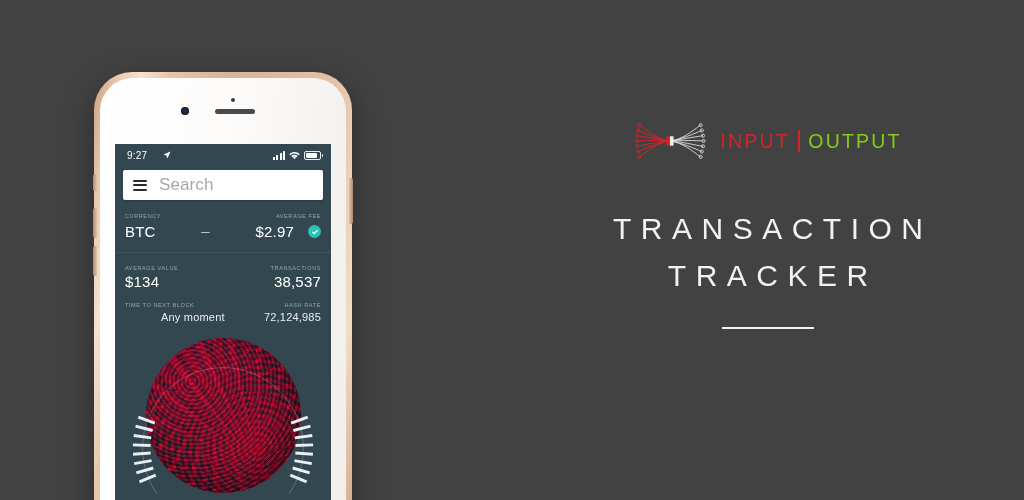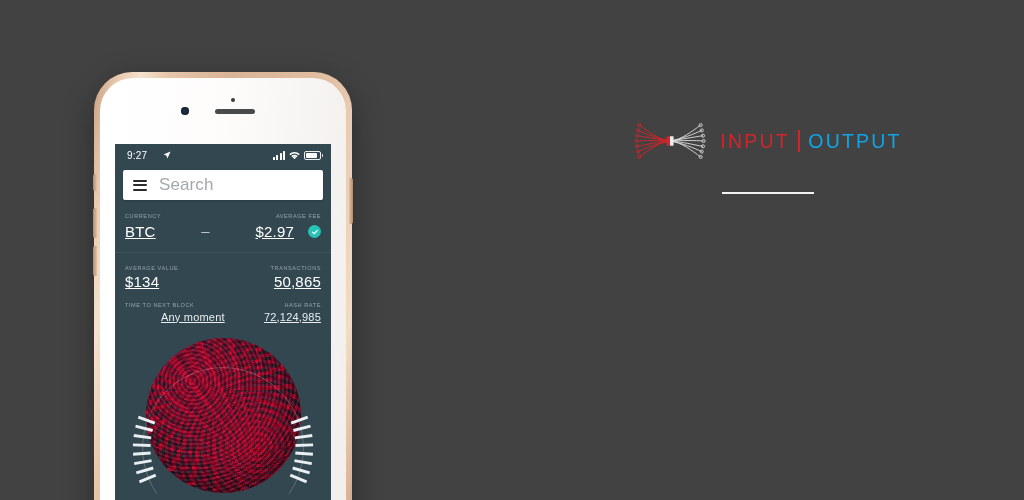--- a/index.html
+++ b/index.html
@@ -195,21 +195,20 @@
     color: #93a4ab;
     text-transform: uppercase;
     margin-bottom: 3px;
   }
   .stat-value {
     font-size: 15px;
     font-weight: 400;
     color: #fff;
     letter-spacing: .2px;
     line-height: 1.1;
-    text-decoration: underline;
   }
   .stat-value.sm { font-size: 11px; color: #e8eef0; margin-left: 36px; }
 
   .dash {
     color: #b9c6cb;
     font-size: 15px;
     padding-bottom: 1px;
   }
 
   .fee-wrap { display: flex; align-items: center; gap: 14px; }
@@ -304,21 +303,21 @@
   .wordmark {
     display: flex;
     align-items: center;
     gap: 8px;
     font-size: 19.5px;
     letter-spacing: 2.2px;
     font-weight: 400;
   }
   .wm-input  { color: #d4232a; }
   .wm-pipe   { width: 2.5px; height: 22px; background: #d4232a; display:block; }
-  .wm-output { color: #0ea5e9; }
+  .wm-output { color: #84cc16; }
 
   .headline {
     margin-top: 42px;
     text-align: center;
     color: #f2f2f2;
     font-size: 30px;
     font-weight: 300;
     letter-spacing: 9.5px;
     line-height: 1.55;
     text-indent: 9.5px;
@@ -409,21 +408,21 @@
 
             <div class="divider"></div>
 
             <div class="block-2">
               <div class="stat-row">
                 <span class="stat-label">AVERAGE VALUE</span>
                 <span class="stat-label">TRANSACTIONS</span>
               </div>
               <div class="stat-row">
                 <span class="stat-value">$134</span>
-                <span class="stat-value">50,865</span>
+                <span class="stat-value">38,537</span>
               </div>
             </div>
 
             <div class="block-3">
               <div class="stat-row">
                 <span class="stat-label">TIME TO NEXT BLOCK</span>
                 <span class="stat-label">HASH RATE</span>
               </div>
               <div class="stat-row">
                 <span class="stat-value sm">Any moment</span>
@@ -509,17 +508,21 @@
         <rect x="60" y="31" width="6" height="16" fill="#eeeeee"></rect>
       </svg>
 
       <div class="wordmark">
         <span class="wm-input">INPUT</span>
         <span class="wm-pipe"></span>
         <span class="wm-output">OUTPUT</span>
       </div>
     </div>
 
+    <div class="headline">
+      <span>TRANSACTION</span>
+      <span>TRACKER</span>
+    </div>
 
     <div class="rule"></div>
   </div>
 
 </div>
 
 </body></html>

